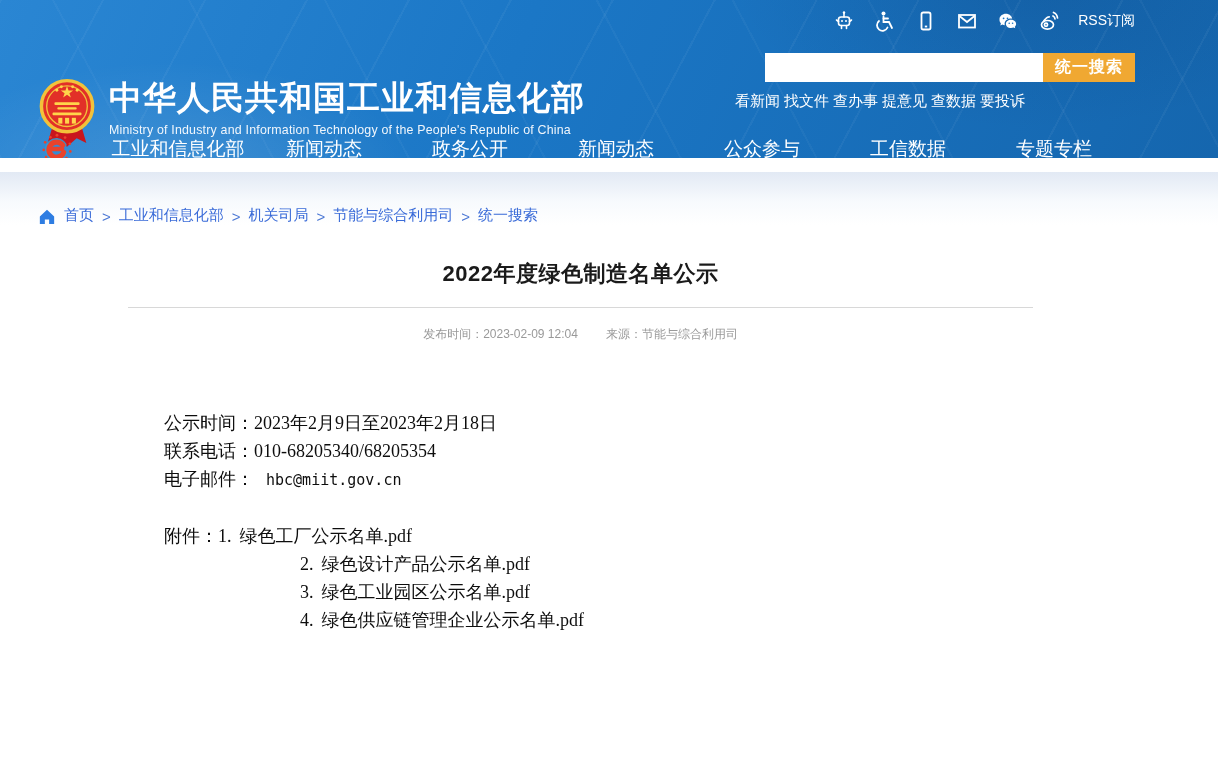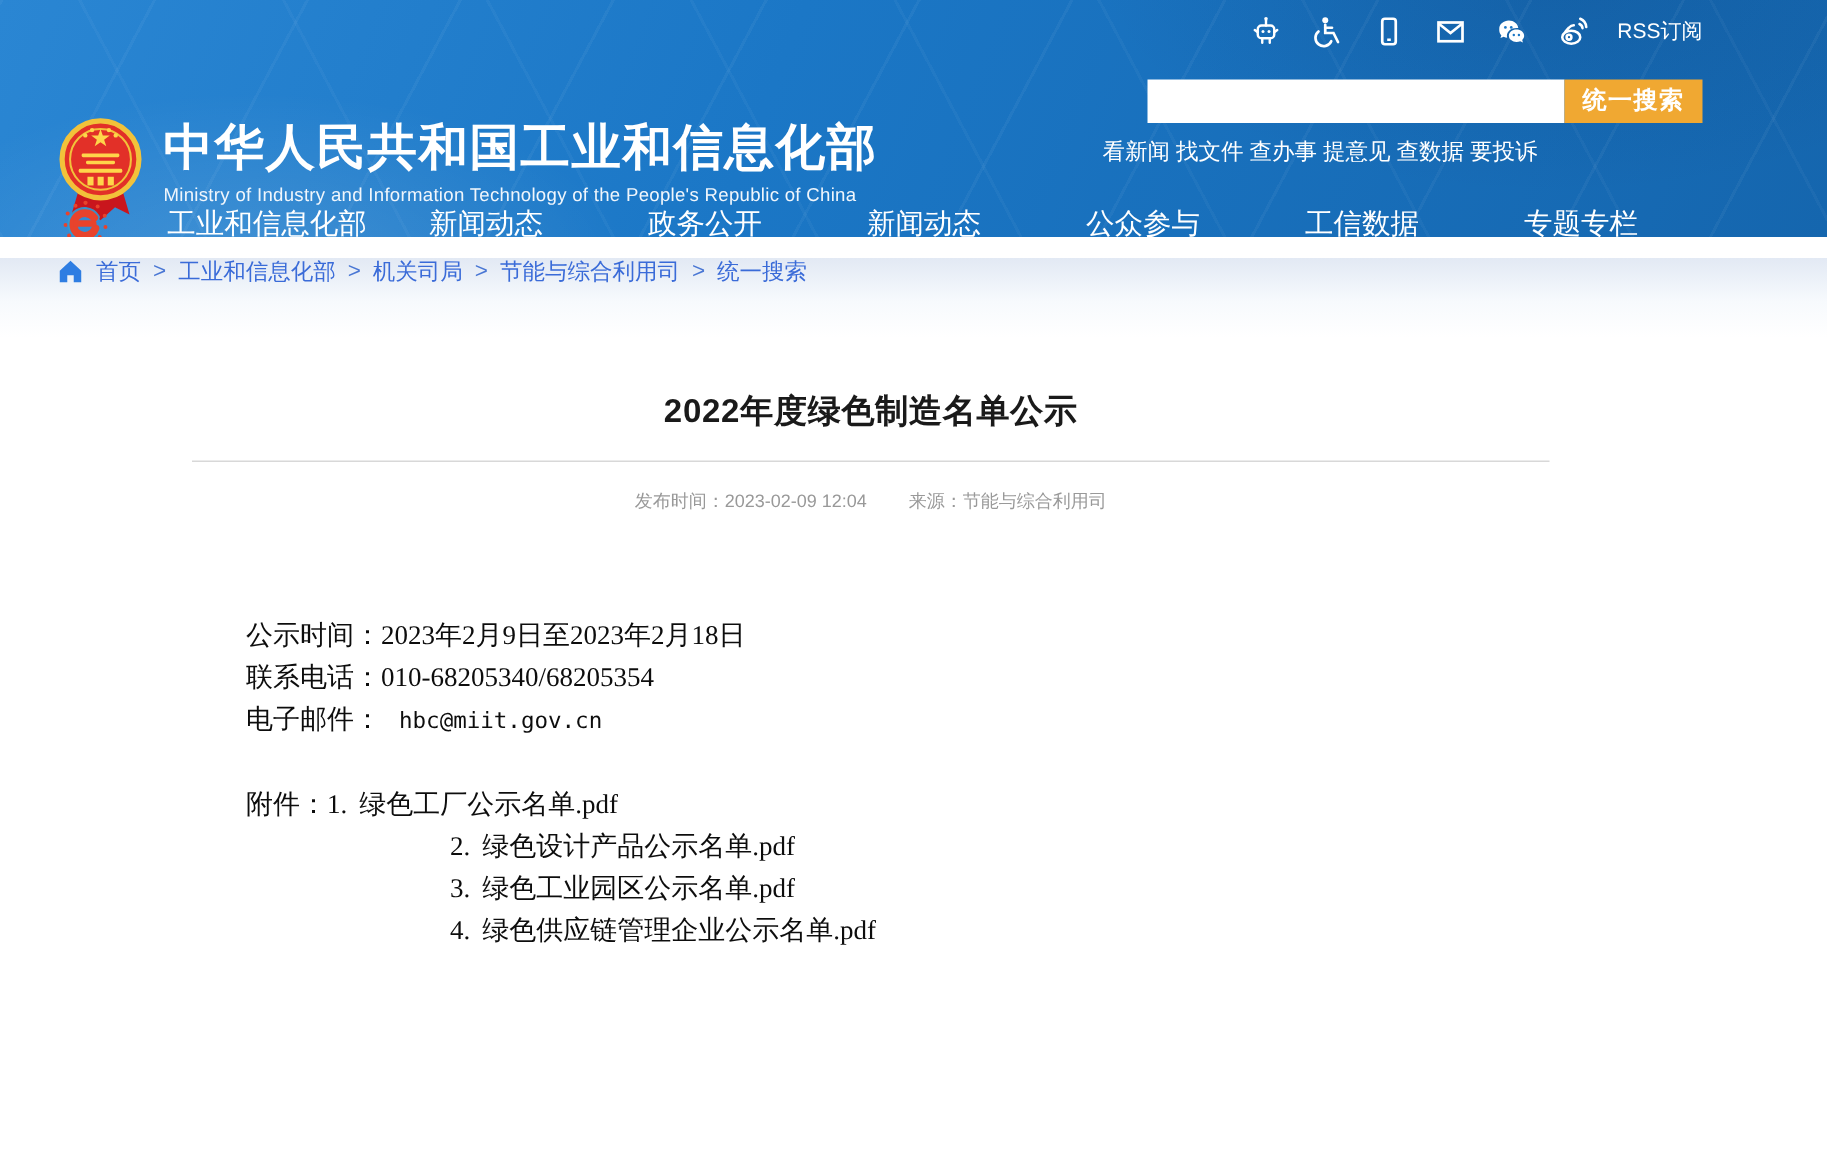--- a/index.html
+++ b/index.html
@@ -41,21 +41,21 @@
   .quick-link { color:#fff; font-size:15px; cursor:pointer; white-space:nowrap; }
 
   .nav { position:absolute; left:0; top:119px; width:100%; height:59px; display:flex; align-items:center; }
   .nav-logo { margin-left:38px; width:38px; height:38px; display:inline-flex; }
   .nav-items { display:flex; margin-left:29px; }
   .nav-item { width:146px; text-align:center; color:#fff; font-size:19px; cursor:pointer; white-space:nowrap; }
 
   
   .crumb-gap { height:14px; background:#fff; }
   .crumb-strip {
-    height:53px; display:flex; align-items:flex-start; padding-left:38px;
+    height:53px; display:flex; align-items:flex-end; padding-left:38px;
     background:linear-gradient(180deg, #e2e9f4 0%, #f7fafd 55%, #ffffff 100%);
     font-size:15px; color:#3a6bd8;
   }
   .crumb-home { display:inline-flex; margin-right:8px; cursor:pointer; }
   .crumb-link { cursor:pointer; white-space:nowrap; }
   .crumb-sep { padding:0 8px; color:#4a77d4; }
 
   
   .article { width:905px; margin-left:128px; }
   .article-title { margin-top:34px; text-align:center; font-size:22px; font-weight:bold; color:#1a1a1a; letter-spacing:0.5px; }

